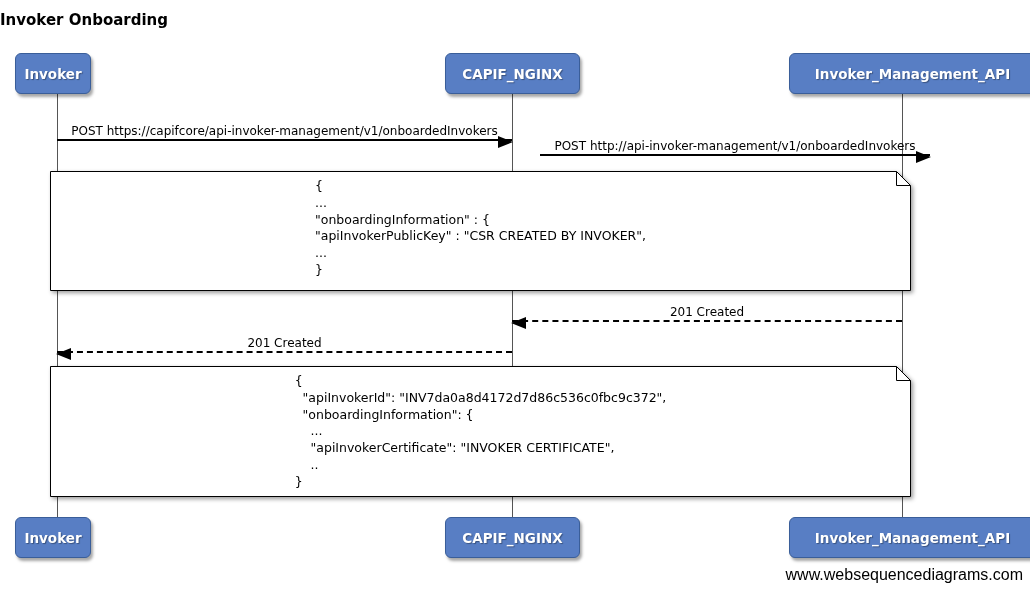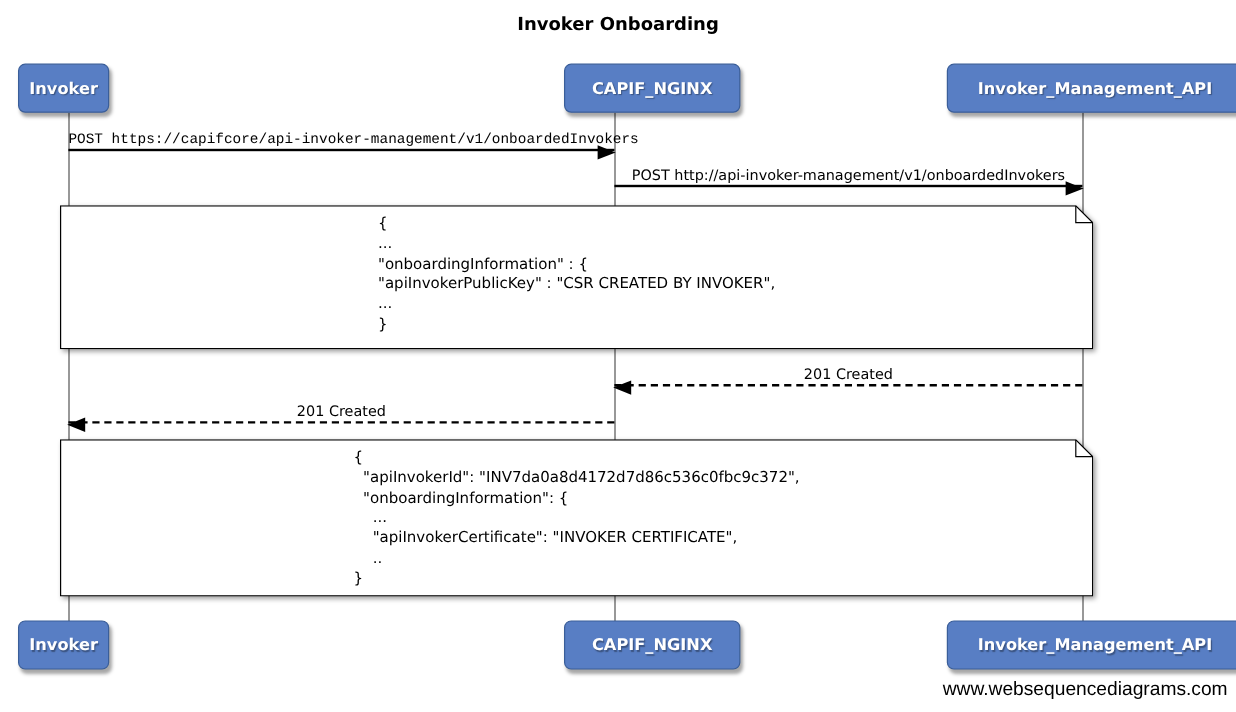--- a/index.html
+++ b/index.html
@@ -1,35 +1,35 @@
 <!DOCTYPE html>
 <html><head>
 <meta charset="utf-8">
 <style>
   html,body{margin:0;padding:0;background:#fff;}
   .canvas{
     position:relative;width:1030px;height:593px;background:#fff;
     font-family:"DejaVu Sans","Liberation Sans",sans-serif;color:#000;overflow:hidden;
   }
   .title{
-    position:absolute;top:11px;left:0;width:100%;text-align:center;
+    position:absolute;top:11px;left:0;width:100%;
     font-size:15px;font-weight:bold;
   }
   .lifeline{position:absolute;top:94px;height:424px;width:1px;background:#555;}
   .ll0{left:57px}.ll1{left:512px}.ll2{left:902px}
   .actor{
     position:absolute;height:41px;background:#587EC4;border:1px solid #3A5E99;
     border-radius:6px;box-shadow:2px 3px 3px rgba(0,0,0,0.35);
     color:#fff;font-weight:bold;font-size:13.5px;
     display:flex;align-items:center;justify-content:center;
     text-shadow:1px 1px 1px rgba(0,0,0,0.35);box-sizing:border-box;
   }
   .row-top{top:53px}.row-bottom{top:517px}
   .a0{left:15px;width:76px}
-  .a1{left:470px;width:147px}
+  .a1{left:445px;width:135px}
   .a2{left:789px;width:247px}
   .msg{position:absolute;}
   .msg-label{font-size:12px;text-align:center;white-space:nowrap;padding-bottom:1px;}
   .msg-line{position:relative;height:0;border-top:2px solid #000;}
   .msg-line.dashed{border-top-style:dashed;}
   .head-right{
     position:absolute;right:-1px;top:-5px;width:0;height:0;
     border-left:15px solid #000;border-top:6px solid transparent;border-bottom:6px solid transparent;
   }
   .head-left{
@@ -63,28 +63,28 @@
   <div class="actor row-top a0">
     <span>Invoker</span>
   </div>
   <div class="actor row-top a1">
     <span>CAPIF_NGINX</span>
   </div>
   <div class="actor row-top a2">
     <span>Invoker_Management_API</span>
   </div>
 
-  <div class="msg" style="left:57px;top:109px;width:455px;font-family:Liberation Mono, monospace;">
+  <div class="msg" style="left:57px;top:124px;width:455px;">
     <div class="msg-label">POST https://capifcore/api-invoker-management/v1/onboardedInvokers</div>
     <div class="msg-line">
       <span class="head-right"></span>
     </div>
   </div>
 
-  <div class="msg" style="left:512px;top:139px;width:390px;">
+  <div class="msg" style="left:512px;top:139px;width:390px;padding-left:28px;">
     <div class="msg-label">POST http://api-invoker-management/v1/onboardedInvokers</div>
     <div class="msg-line">
       <span class="head-right"></span>
     </div>
   </div>
 
   <div class="note" style="left:50px;top:171px;width:861px;height:120px;">
     <svg class="note-bg" width="861" height="120">
       <polygon points="0.5,0.5 846.5,0.5 860.5,14.5 860.5,119.5 0.5,119.5" fill="#ffffff" stroke="#000000" stroke-width="1"></polygon>
       <polyline points="846.5,0.5 846.5,14.5 860.5,14.5" fill="none" stroke="#000000" stroke-width="1"></polyline>

